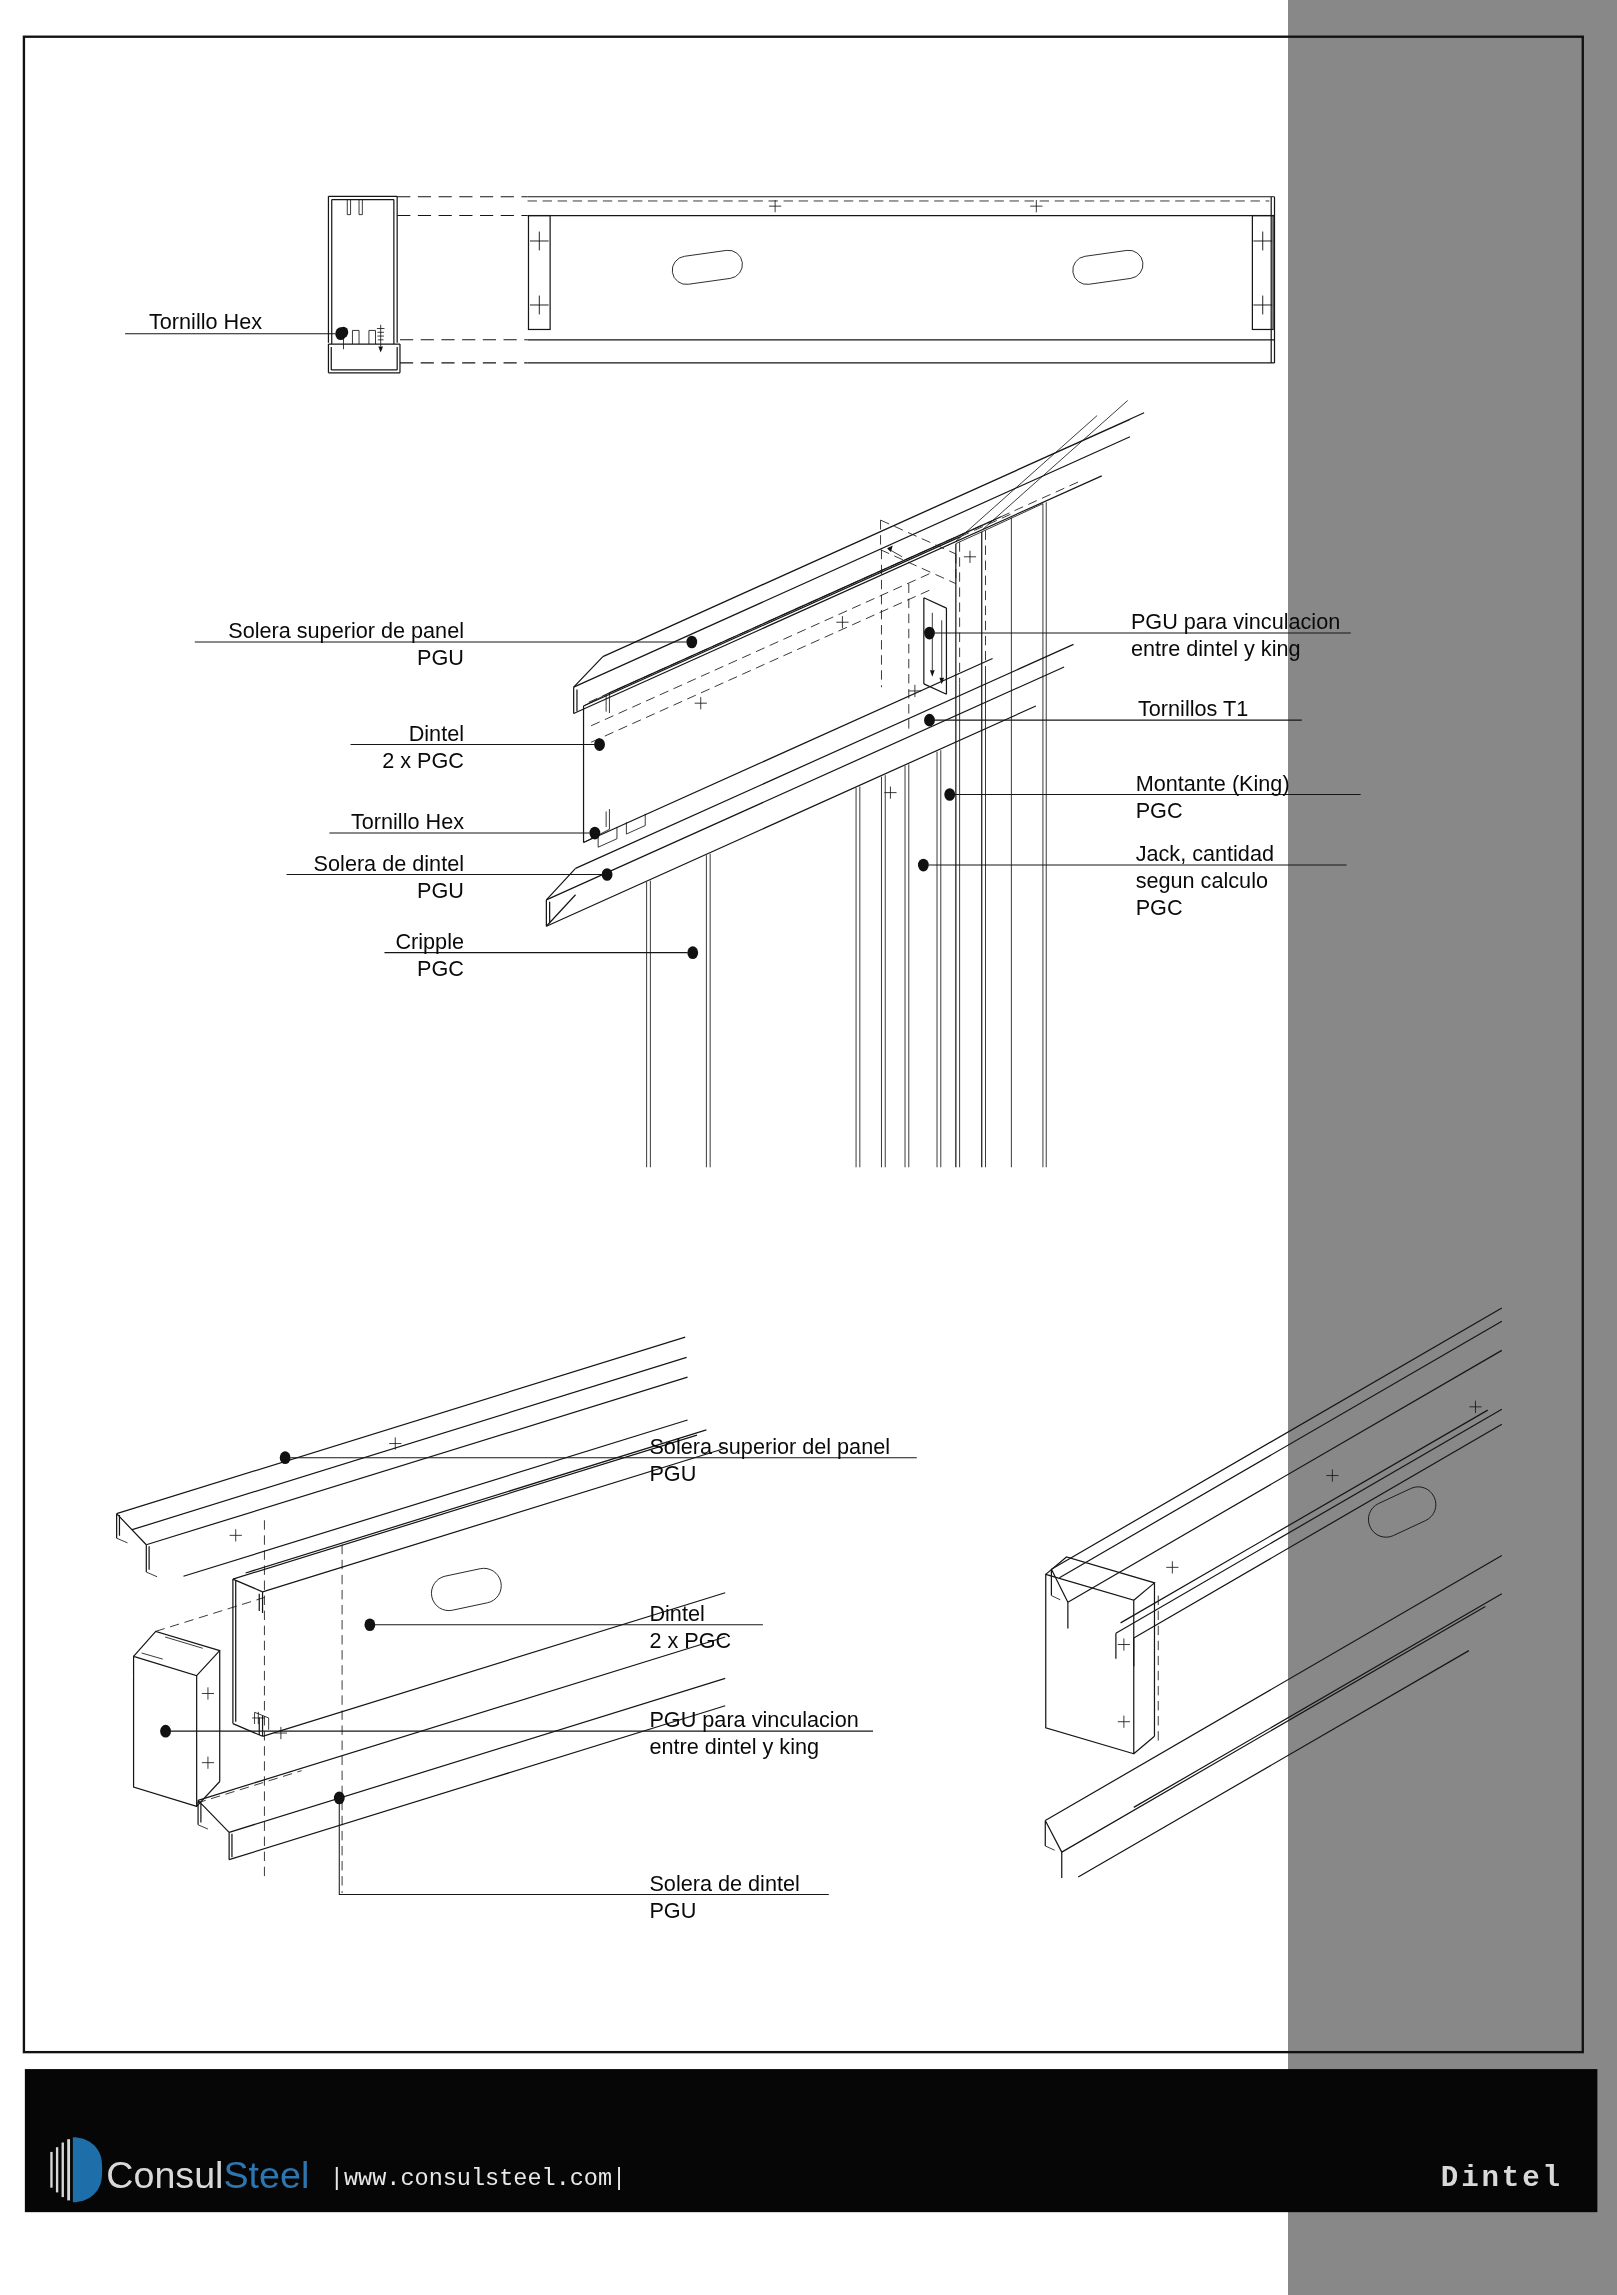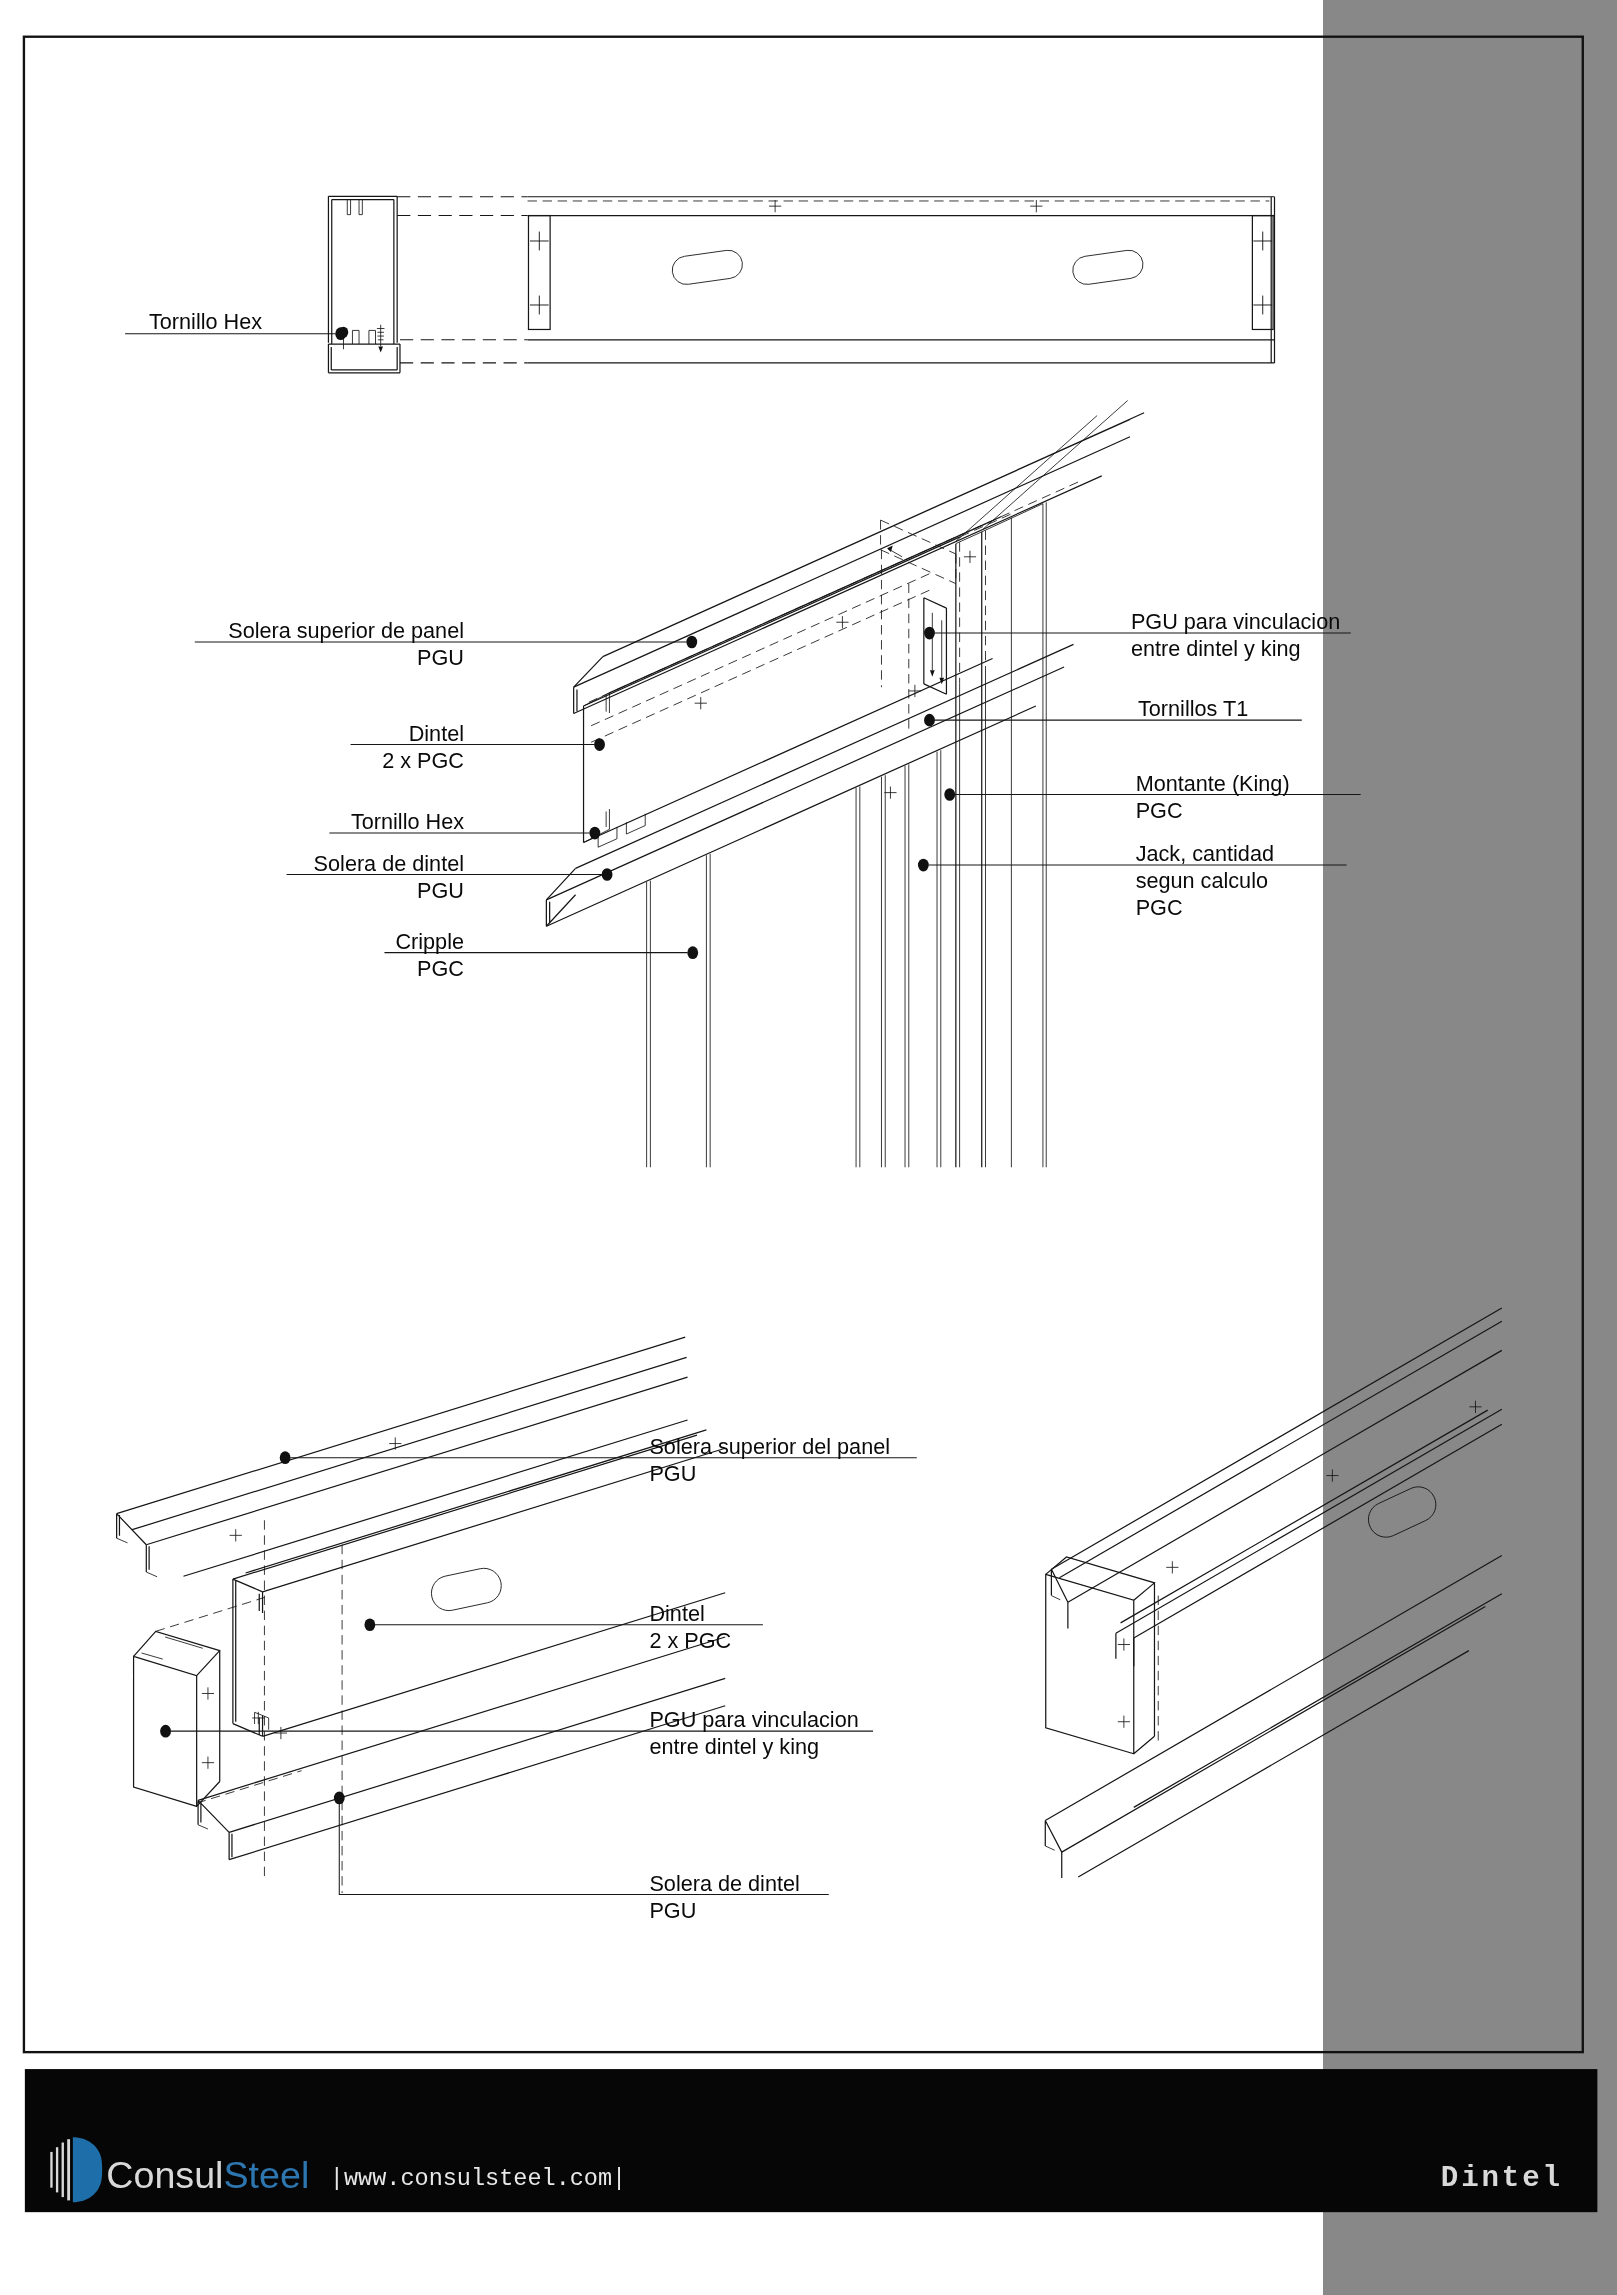--- a/index.html
+++ b/index.html
@@ -1,16 +1,16 @@
 <!DOCTYPE html>
 <html style="font-size:7.5px"><head>
 <meta charset="utf-8">
 <style>
   html,body{margin:0;padding:0;background:#888;}
-  .page{width:1288px;height:2295px;background:#ffffff;position:relative;font-family:"Liberation Sans",sans-serif;padding-left:35px;}
+  .page{width:1288px;height:2295px;background:#ffffff;position:relative;font-family:"Liberation Sans",sans-serif;}
   svg{position:absolute;left:0;top:0;}
   .ln{stroke:#161616;stroke-width:2.6;fill:none;}
   .thin{stroke:#161616;stroke-width:1.8;fill:none;}
   .dash{stroke:#161616;stroke-width:2.2;fill:none;stroke-dasharray:28 16;}
   .dash2{stroke:#161616;stroke-width:1.8;fill:none;stroke-dasharray:20 12;}
   .leader{stroke:#161616;stroke-width:2.2;fill:none;}
   .lbl{font-family:"Liberation Sans",sans-serif;font-size:46px;fill:#0a0a0a;}
   .brand1{font-family:"Liberation Sans",sans-serif;font-size:80px;fill:#d9d9d9;}
   .brand2{fill:#2e76b0;}
   .site{font-family:"Liberation Mono",monospace;font-size:50px;fill:#e8e8e8;}

